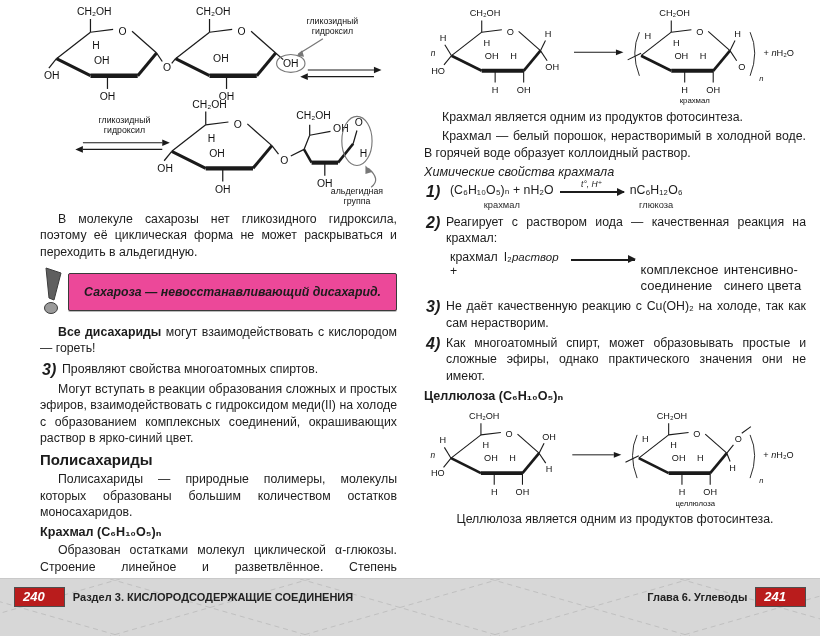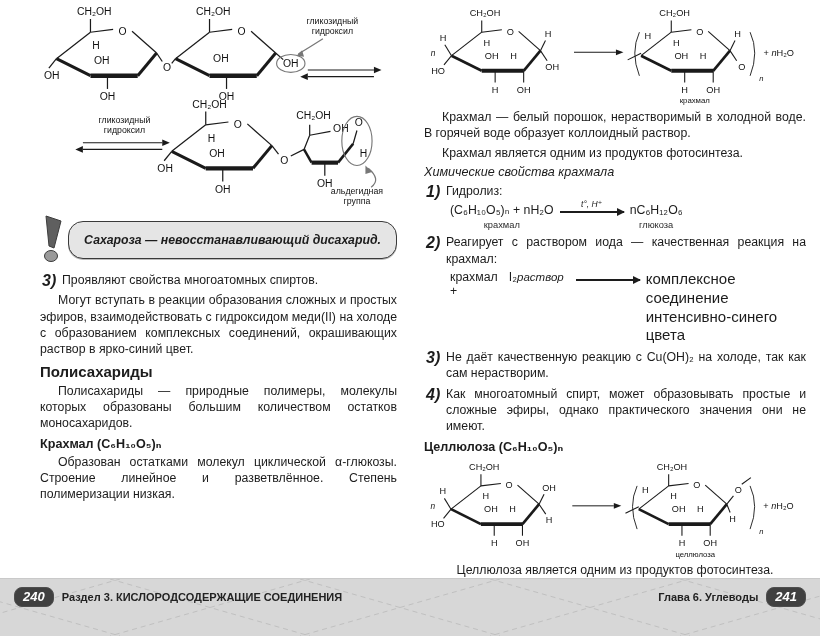--- a/index.html
+++ b/index.html
@@ -15,42 +15,42 @@
   .indent{text-indent:18px;}
   .center{text-align:center;text-indent:0;}
   b.inline{font-weight:bold;}
   h2{margin:5px 0 2px 0;font-size:15px;font-weight:bold;}
   .sub-title{margin:4px 0 1px 0;font-size:12.6px;font-weight:bold;}
   .chem-head{margin:4px 0 2px 0;font-size:12.6px;font-weight:normal;font-style:italic;}
   .list-item{position:relative;padding-left:22px;margin:4px 0;}
   .list-item .num{position:absolute;left:2px;top:0;font-weight:bold;font-style:italic;}
   .callout{display:flex;align-items:center;margin:6px 0 6px 0;}
   .callout-icon{flex:0 0 26px;margin-right:2px;}
-  .callout-box{flex:1;border:1.4px solid #3a3a3a;border-radius:15px;padding:10px 10px;
-    background:#e5e5e5;box-shadow:0 1px 0 #bbb;}
+  .callout-box{flex:1;border:1.4px solid #3a3a3a;border-radius:2px;padding:10px 10px;
+    background:#ec4899;box-shadow:0 1px 0 #bbb;}
   .callout-box p{margin:0;font-style:italic;font-weight:bold;text-align:center;font-size:12.3px;}
   .equation{display:flex;align-items:flex-start;margin:4px 0 2px 4px;font-size:12.3px;text-align:right;}
   .eq-col{display:flex;flex-direction:column;align-items:center;}
   .eq-formula{white-space:nowrap;}
   .eq-sub{font-size:9.3px;color:#2a2a2a;margin-top:3px;}
   .rx-arrow{position:relative;width:64px;height:2px;background:#1c1c1c;margin:8px 6px 0 6px;flex:0 0 auto;}
   .rx-arrow::after{content:"";position:absolute;right:-1px;top:-3.5px;border-left:8px solid #1c1c1c;
     border-top:4px solid transparent;border-bottom:4px solid transparent;}
   .rx-cond{position:absolute;top:-12px;left:50%;transform:translateX(-50%);
     font-size:8.5px;font-style:italic;white-space:nowrap;}
   .scheme{display:flex;align-items:flex-start;margin:3px 0 3px 4px;font-size:12.3px;}
   .stack{display:flex;flex-direction:row;align-items:center;margin:0 6px;}
   .stack .small{font-size:11.5px;font-style:italic;}
-  .stack-left{display:flex;flex-direction:column;align-items:flex-start;font-size:15px;line-height:1.25;}
+  .stack-left{display:flex;flex-direction:row;align-items:flex-start;font-size:13px;line-height:1.25;margin-top:12px;}
   .footer{position:absolute;left:0;bottom:0;width:820px;height:57px;background:#d7d7d7;
     border-top:1px solid #c9c9c9;}
   .footer-content{position:absolute;top:8px;left:0;width:100%;display:flex;
     justify-content:space-between;align-items:center;padding:0 14px;box-sizing:border-box;}
-  .badge{display:inline-block;background:#404040;border:1.5px solid #4e4e4e;border-radius:8px;
-    color:#fff;font-weight:bold;font-style:italic;font-size:13px;padding:1px 8px 2px 8px;}
+  .badge{display:inline-block;background:#b91c1c;border:1.5px solid #4e4e4e;border-radius:0;
+    color:#fff;font-weight:bold;font-style:italic;font-size:13px;padding:1px 19px 2px 8px;}
   .footer-title{font-size:11px;font-weight:bold;color:#222;margin:0 8px;}
   .f-left,.f-right{display:flex;align-items:center;}
   svg text{font-family:"Liberation Sans","DejaVu Sans",sans-serif;fill:#111;}
   .diagram{display:block;margin:2px auto 2px auto;}
 </style>
 </head>
 <body>
 
 <svg width="0" height="0" style="position:absolute" aria-hidden="true">
   <defs>
@@ -155,31 +155,33 @@
       <text x="300" y="196" text-anchor="middle">OH</text>
     </g>
     <g font-size="9.3">
       <text x="334" y="203" text-anchor="middle">альдегидная</text>
       <text x="334" y="214" text-anchor="middle">группа</text>
       <path d="M349,196 Q360,188 346,176" fill="none" stroke="#777" stroke-width="1.3"></path>
       <path d="M350,180 L343,173 L343,182 Z" fill="#777"></path>
     </g>
   </svg>
 
+  <p class="indent">В молекуле сахарозы нет гликозидного гидроксила, поэтому её циклическая форма не может раскрываться и переходить в альдегидную.</p>
 
   <div class="callout">
     <svg class="callout-icon" width="26" height="52" viewBox="0 0 26 52">
       <path d="M6,2 L21,7 L14,34 L9,32 Z" fill="#5f5f5f" stroke="#3c3c3c" stroke-width="1"></path>
       <ellipse cx="11" cy="42" rx="6.5" ry="5.5" fill="#9a9a9a" stroke="#3c3c3c" stroke-width="1"></ellipse>
     </svg>
     <div class="callout-box">
       <p>Сахароза — невосстанавливающий дисахарид.</p>
     </div>
   </div>
 
+  <p class="indent"><b class="inline">Все дисахариды</b><span> могут взаимодействовать с кислородом — гореть!</span></p>
 
   <div class="list-item">
     <span class="num">3)</span>
     <p style="margin:0">Проявляют свойства многоатомных спиртов.</p>
   </div>
 
   <p class="indent">Могут вступать в реакции образования сложных и простых эфиров, взаимодействовать с гидроксидом меди(II) на холоде с образованием комплексных соединений, окрашивающих раствор в ярко-синий цвет.</p>
 
   <h2>Полисахариды</h2>
 
@@ -238,28 +240,27 @@
       <text x="310" y="108" text-anchor="middle">H</text>
       <line x1="344" y1="82" x2="344" y2="96" stroke="#1a1a1a" stroke-width="1.3"></line>
       <text x="344" y="108" text-anchor="middle">OH</text>
       <path d="M388,36 Q399,60 388,88" fill="none" stroke="#1a1a1a" stroke-width="1.1"></path>
       <text x="399" y="94" font-style="italic" font-size="9">n</text>
       <text x="404" y="64"><tspan>+ </tspan><tspan font-style="italic">n</tspan><tspan>H₂O</tspan></text>
       <text x="322" y="121" text-anchor="middle" font-size="9.3">крахмал</text>
     </g>
   </svg>
 
+  <p class="indent">Крахмал является одним из продуктов фотосинтеза.</p>
   <p class="indent">Крахмал — белый порошок, нерастворимый в холодной воде. В горячей воде образует коллоидный раствор.</p>
-  <p class="indent">Крахмал является одним из продуктов фотосинтеза.</p>
 
   <div class="chem-head">Химические свойства крахмала</div>
 
   <div class="list-item">
     <span class="num">1)</span>
-    <p style="margin:0">Гидролиз:</p>
     <div class="equation">
       <div class="eq-col">
         <span class="eq-formula">(C₆H₁₀O₅)ₙ + nH₂O</span>
         <span class="eq-sub">крахмал</span>
       </div>
       <div class="rx-arrow">
         <span class="rx-cond">t°, H⁺</span>
       </div>
       <div class="eq-col">
         <span class="eq-formula">nC₆H₁₂O₆</span>

